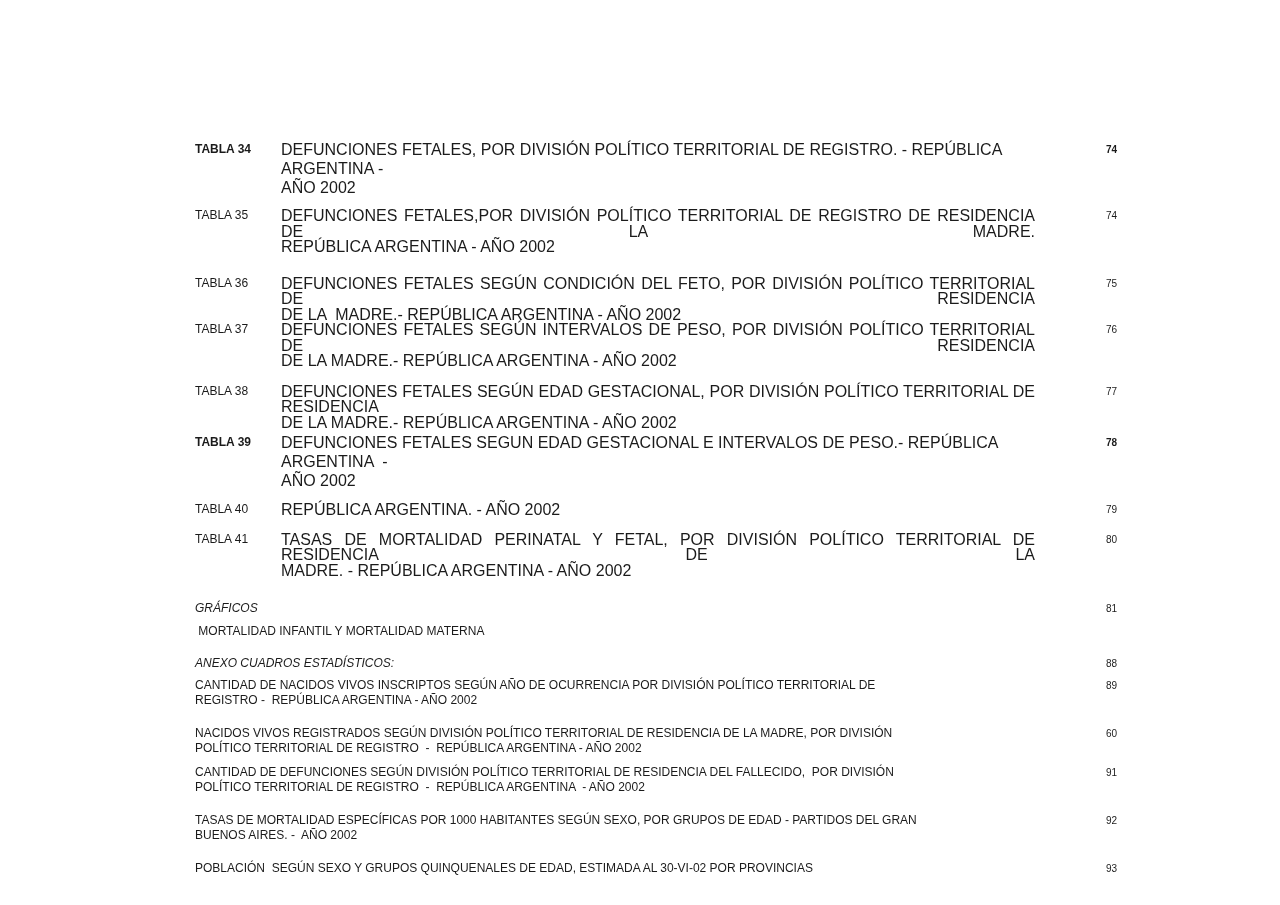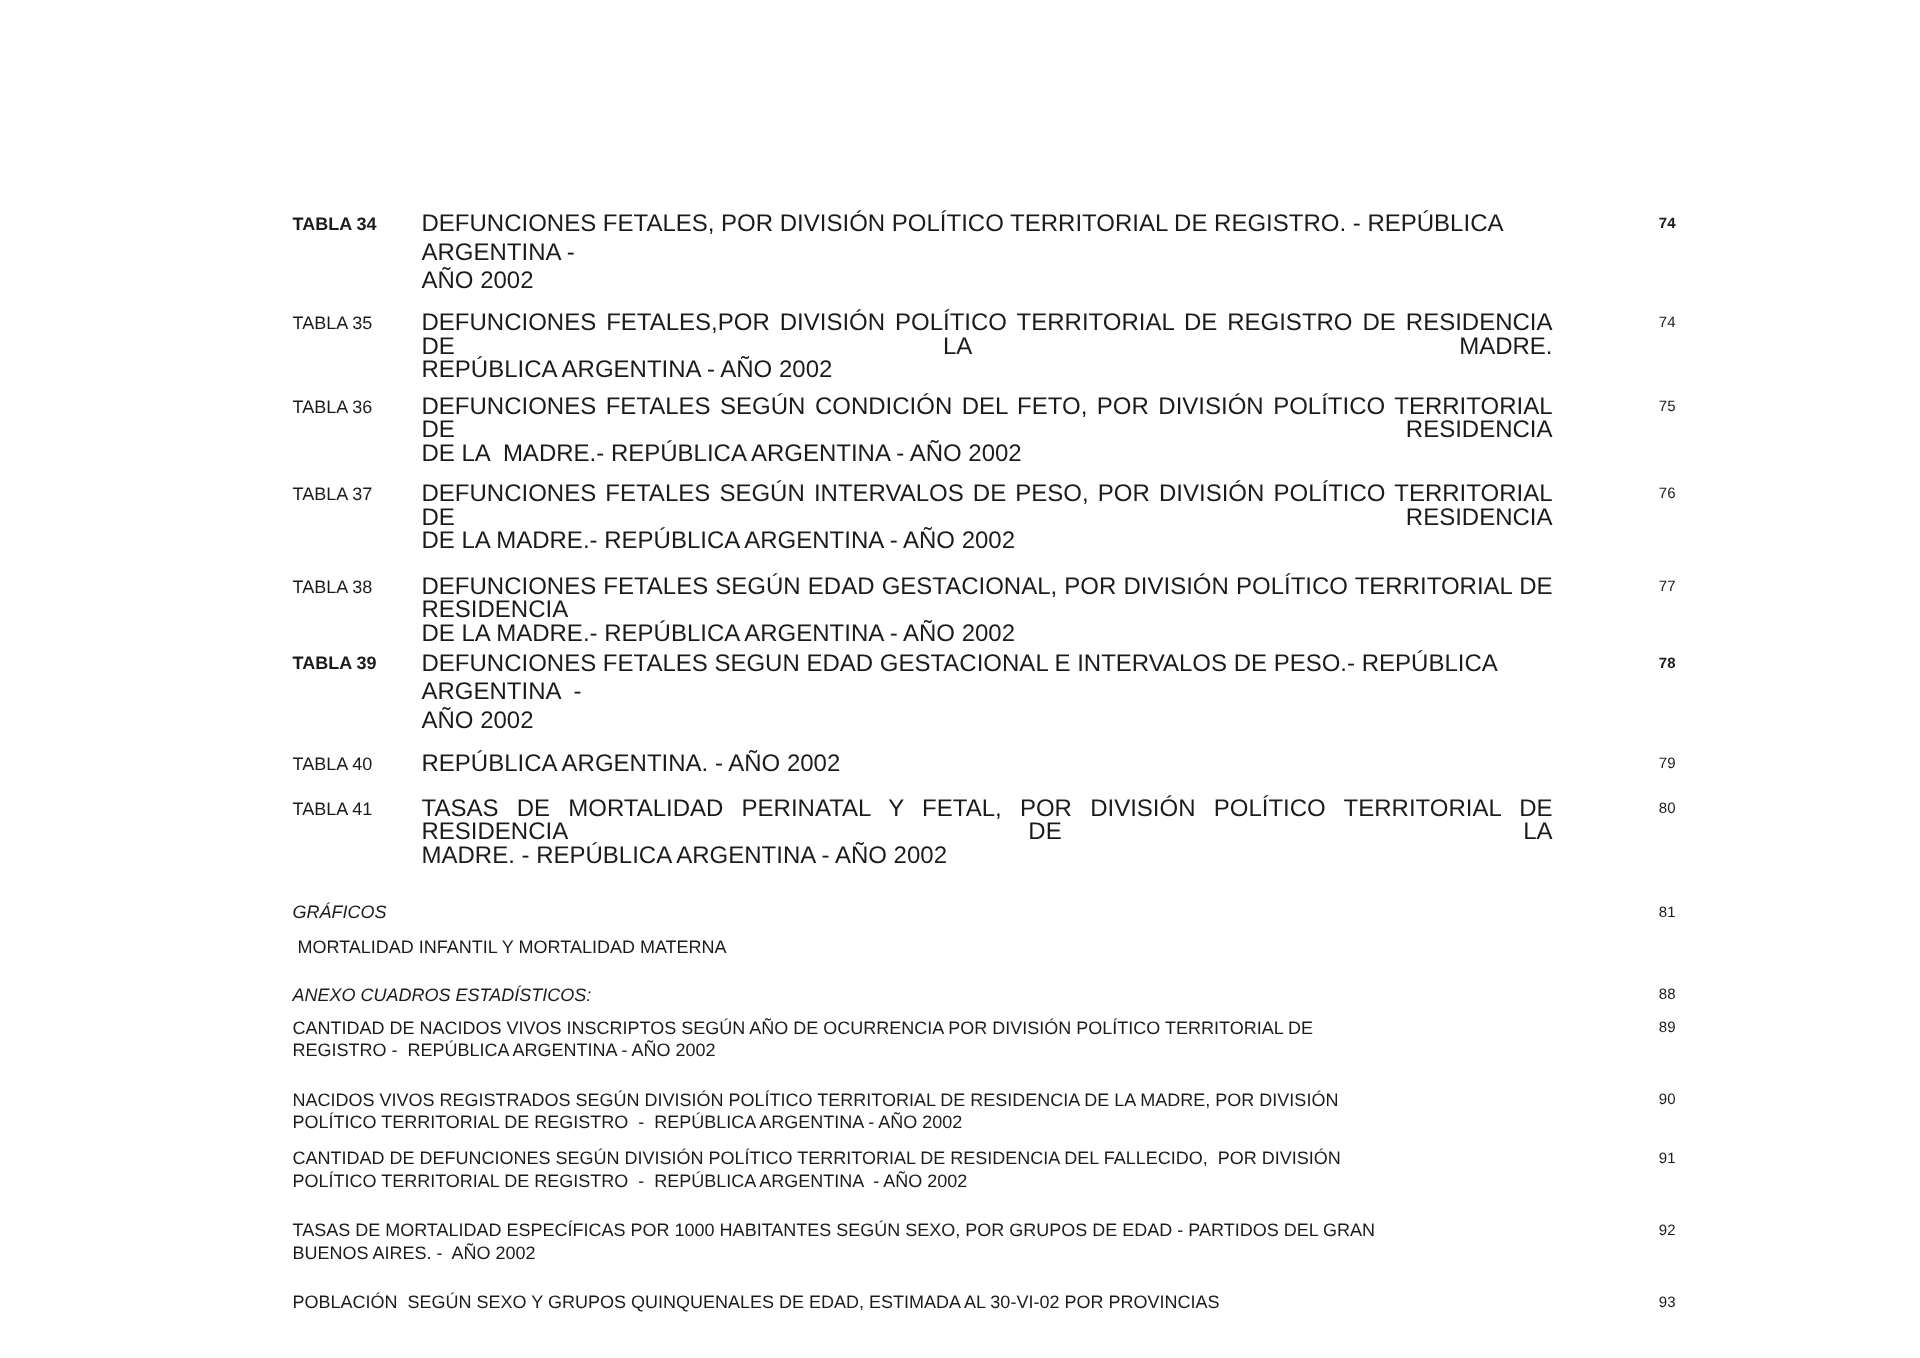--- a/index.html
+++ b/index.html
@@ -89,30 +89,30 @@
 
   <div class="row" style="margin-top:11px">
     <div class="lbl">TABLA 35</div>
     <div class="ttl">
       <div class="ln just">DEFUNCIONES FETALES,POR DIVISIÓN POLÍTICO TERRITORIAL DE REGISTRO DE RESIDENCIA DE LA MADRE.</div>
       <div class="ln">REPÚBLICA ARGENTINA - AÑO 2002</div>
     </div>
     <div class="pg">74</div>
   </div>
 
-  <div class="row" style="margin-top:9px">
+  <div class="row" style="margin-top:21px">
     <div class="lbl">TABLA 36</div>
     <div class="ttl">
       <div class="ln just">DEFUNCIONES FETALES SEGÚN CONDICIÓN DEL FETO, POR DIVISIÓN POLÍTICO TERRITORIAL DE RESIDENCIA</div>
       <div class="ln">DE LA  MADRE.- REPÚBLICA ARGENTINA - AÑO 2002</div>
     </div>
     <div class="pg">75</div>
   </div>
 
-  <div class="row" style="margin-top:12px">
+  <div class="row" style="margin-top:0">
     <div class="lbl">TABLA 37</div>
     <div class="ttl">
       <div class="ln just">DEFUNCIONES FETALES SEGÚN INTERVALOS DE PESO, POR DIVISIÓN POLÍTICO TERRITORIAL DE RESIDENCIA</div>
       <div class="ln">DE LA MADRE.- REPÚBLICA ARGENTINA - AÑO 2002</div>
     </div>
     <div class="pg">76</div>
   </div>
 
   <div class="row" style="margin-top:15px">
     <div class="lbl">TABLA 38</div>
@@ -169,21 +169,21 @@
       <div class="ln">REGISTRO -  REPÚBLICA ARGENTINA - AÑO 2002</div>
     </div>
     <div class="pg">89</div>
   </div>
 
   <div class="row" style="margin-top:17px">
     <div class="atxt">
       <div class="ln">NACIDOS VIVOS REGISTRADOS SEGÚN DIVISIÓN POLÍTICO TERRITORIAL DE RESIDENCIA DE LA MADRE, POR DIVISIÓN</div>
       <div class="ln">POLÍTICO TERRITORIAL DE REGISTRO  -  REPÚBLICA ARGENTINA - AÑO 2002</div>
     </div>
-    <div class="pg">90</div>
+    <div class="pg">60</div>
   </div>
 
   <div class="row" style="margin-top:8px">
     <div class="atxt">
       <div class="ln">CANTIDAD DE DEFUNCIONES SEGÚN DIVISIÓN POLÍTICO TERRITORIAL DE RESIDENCIA DEL FALLECIDO,  POR DIVISIÓN</div>
       <div class="ln">POLÍTICO TERRITORIAL DE REGISTRO  -  REPÚBLICA ARGENTINA  - AÑO 2002</div>
     </div>
     <div class="pg">91</div>
   </div>
 

